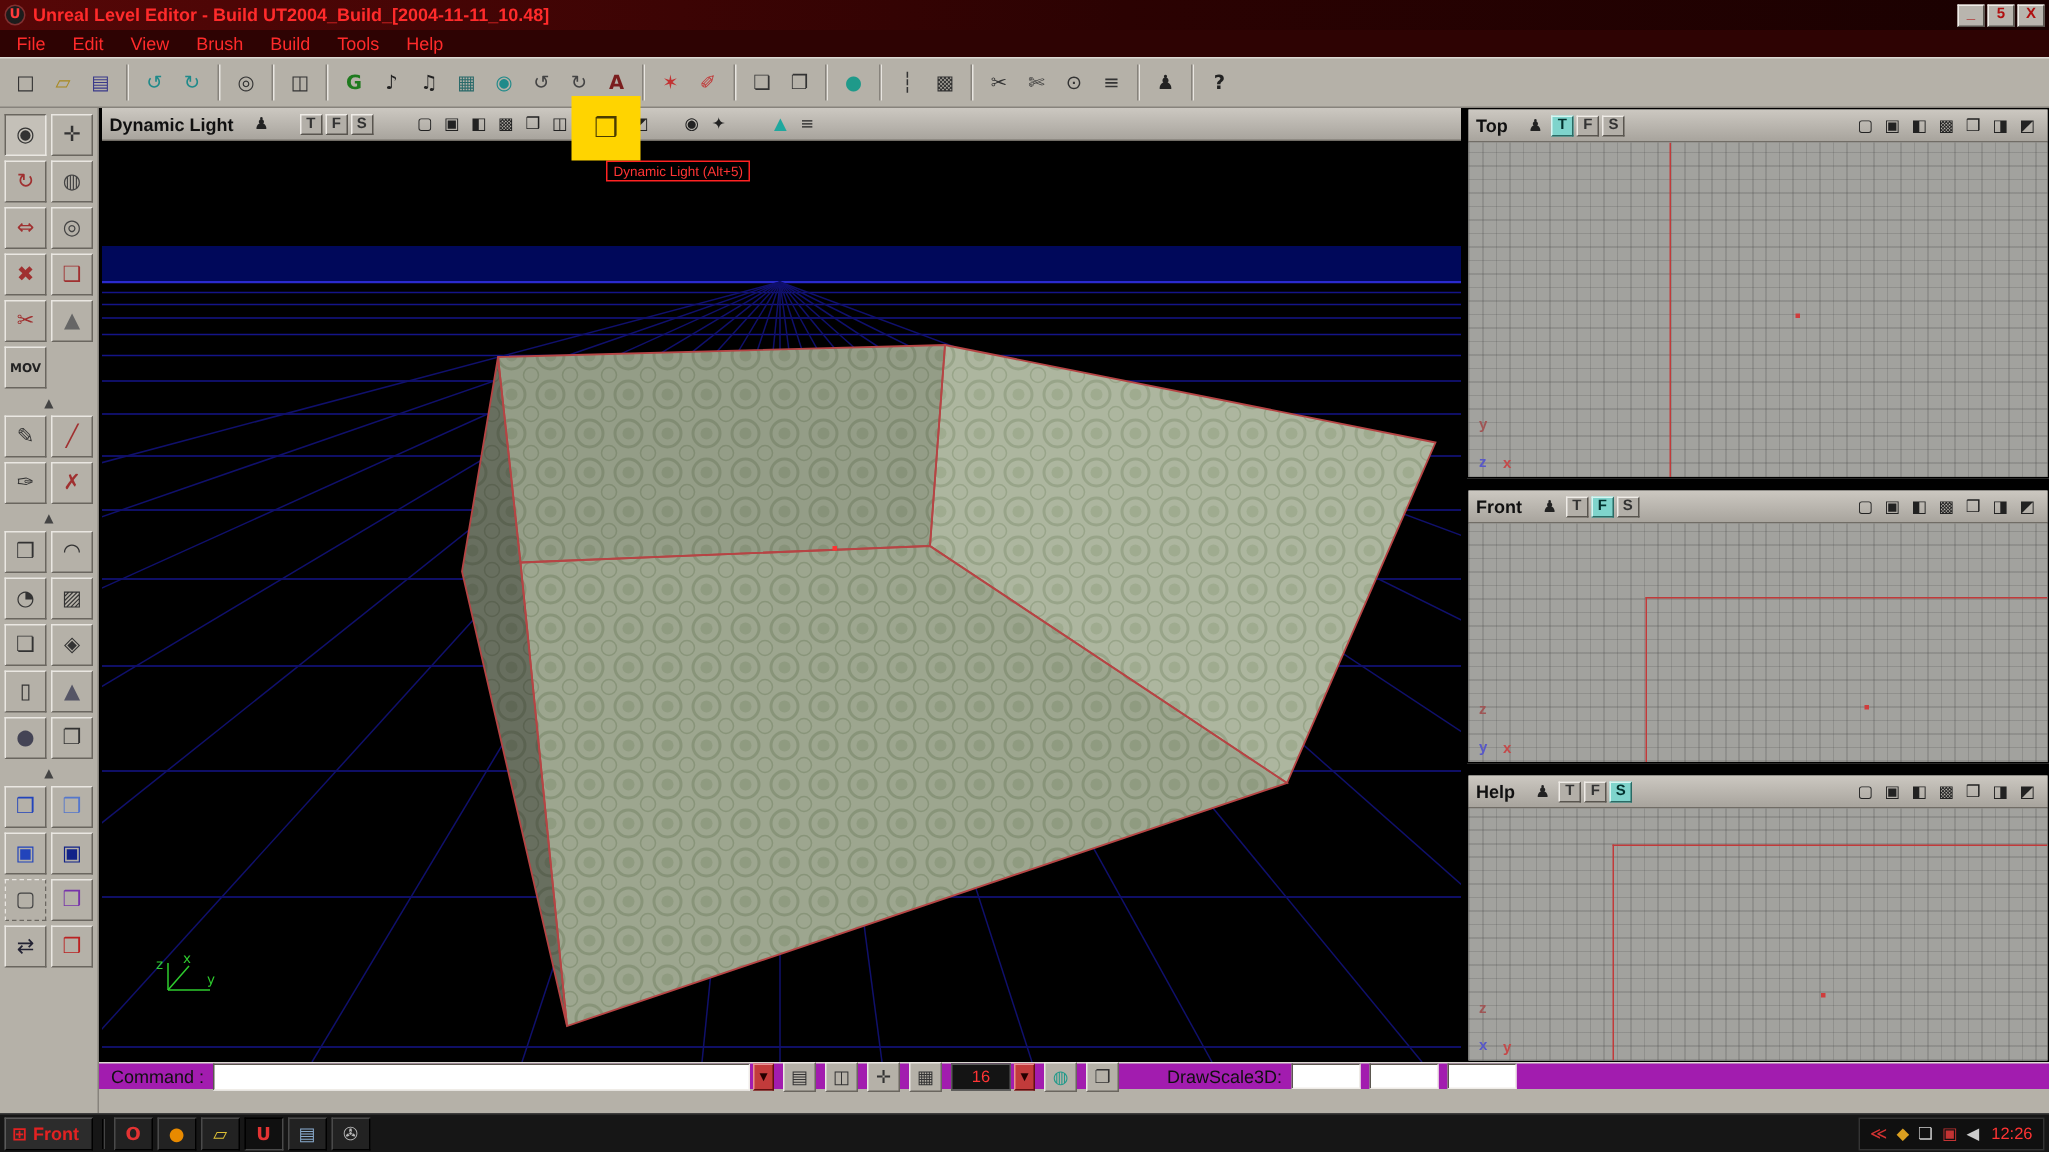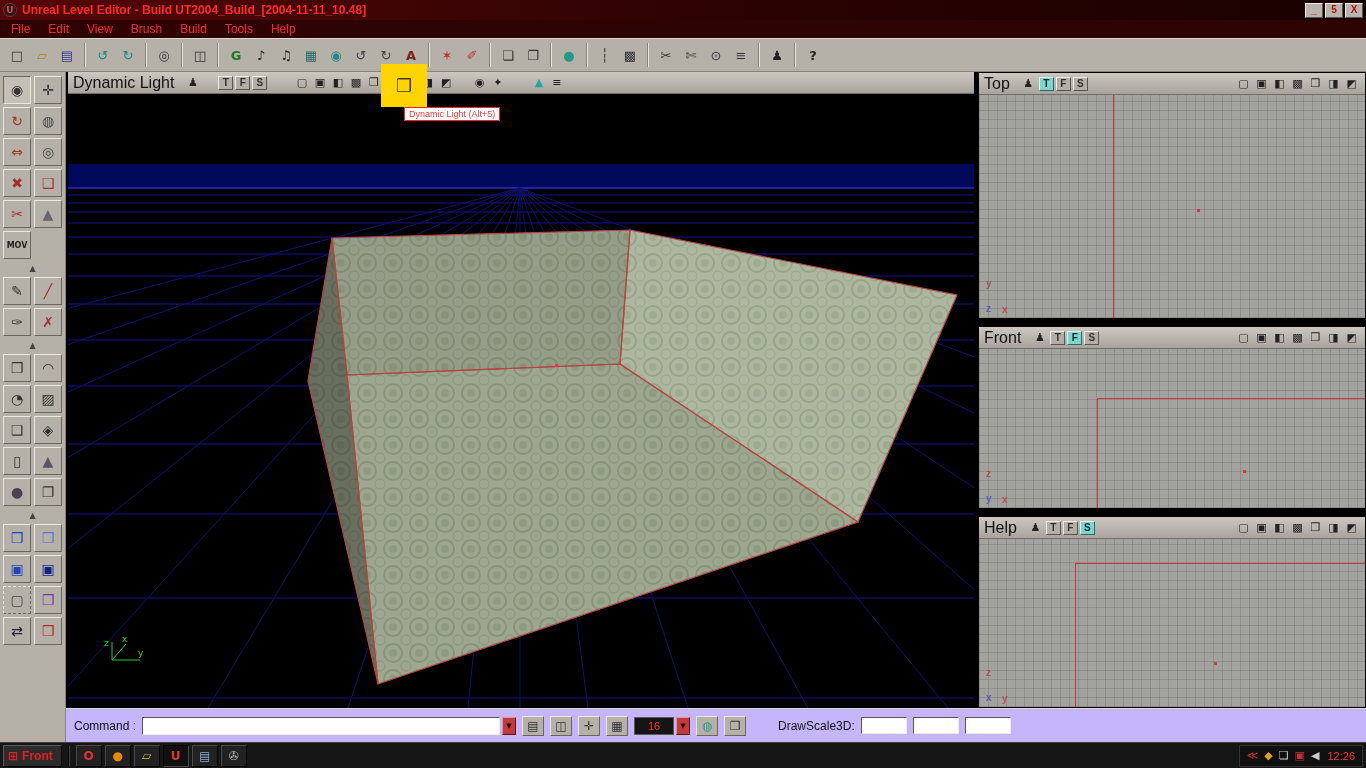--- a/index.html
+++ b/index.html
@@ -45,35 +45,35 @@
   .pal-btn.dotted{border-style:dashed}
   .pal-btn.blank{visibility:hidden}
   .pal-arrow{grid-column:1 / span 2;height:12px;display:flex;align-items:center;justify-content:center;
     font-size:8px;color:#444}
 
   
   .viewport-area{position:absolute;left:66px;top:72px;width:1300px;height:636px;background:#000}
   .vp{position:absolute;border:1px solid #000;background:#a2a29e}
   .vp-header{height:22px;background:linear-gradient(#ccc8c1,#a8a49d);border-bottom:1px solid #716d66;
     display:flex;align-items:center;padding:0 5px;gap:3px}
-  .vp-title{font-size:16px;font-weight:normal;color:#101010;margin-right:8px;white-space:nowrap}
+  .vp-title{font-size:12px;font-weight:bold;color:#101010;margin-right:8px;white-space:nowrap}
   .hdr-icon{font-size:11px;color:#222;width:15px;text-align:center}
   .tfs{width:15px;height:14px;border:1px solid;border-color:#efece7 #59554f #59554f #efece7;
     background:#b3afa8;font-size:10px;font-weight:bold;color:#333;text-align:center;line-height:12px}
   .tfs.active{background:#7fd4cc;color:#03312e;border-color:#d7f5f2 #2a6a64 #2a6a64 #d7f5f2}
   .mode-btn{width:17px;height:16px;font-size:11px;color:#222;text-align:center;line-height:16px}
   .terrain-icon{color:#1fa89e}
   .spacer12{width:12px}.spacer20{width:20px}
 
   .vp-3d{left:68px;top:72px;width:906px;height:636px;border:none;background:#b5b1a8}
   .scene-wrap{position:relative;width:906px;height:614px;background:#000;overflow:hidden}
   .axis3d{position:absolute;left:28px;bottom:42px}
   .axis3d text{font-size:9px;fill:#2ecc2e;font-family:"DejaVu Sans",sans-serif}
 
-  .tooltip{position:absolute;left:404px;top:107px;z-index:40;background:#ffffff;
+  .tooltip{position:absolute;left:404px;top:107px;z-index:40;background:#000000;
     border:1px solid #ff2222;color:#ff3434;font-size:9px;padding:1px 4px;white-space:nowrap}
   .highlight-box{position:absolute;left:381px;top:64px;width:46px;height:43px;z-index:60;
     background:#ffd400;display:flex;align-items:center;justify-content:center;
     font-size:18px;color:#4a3c00}
 
   .vp-top{left:978px;top:72px;width:388px;height:247px}
   .vp-front{left:978px;top:326px;width:388px;height:183px}
   .vp-side{left:978px;top:516px;width:388px;height:192px}
   .ortho{position:relative;width:100%;height:calc(100% - 22px);background:#a2a29e;
     background-image:
@@ -81,21 +81,21 @@
       repeating-linear-gradient(90deg,rgba(60,60,60,.18) 0 1px,transparent 1px 9px);overflow:hidden}
   .redline{position:absolute;background:#c23a3a}
   .reddot{position:absolute;width:3px;height:3px;background:#d03c3c}
   .axis2d{position:absolute;left:7px;bottom:4px;width:34px;height:36px;font-size:10px;font-weight:bold}
   .ax{position:absolute}
   .ax-v{left:0;top:0;color:#a05555}
   .ax-o{left:0;bottom:0;color:#5858c8}
   .ax-h{left:16px;bottom:-1px;color:#c44a4a}
 
   
-  .cmdbar{position:absolute;left:66px;top:708px;width:1300px;height:34px;background:#c4b5fd;
+  .cmdbar{position:absolute;left:66px;top:708px;width:1300px;height:18px;background:#a21caf;
     border-top:1px solid #dcd9d3;display:flex;align-items:center;gap:6px;padding:0 8px}
   .cmd-label{font-size:12px;color:#101010;white-space:nowrap}
   .cmd-input{width:358px;height:18px;background:#fff;border:1px solid;
     border-color:#5b574f #efece7 #efece7 #5b574f;font-size:11px;padding:0 3px}
   .drop-red{width:14px;height:18px;margin-left:-4px;background:#c23b3b;border:1px solid;
     border-color:#e89090 #601010 #601010 #e89090;color:#230000;font-size:7px;
     text-align:center;line-height:16px}
   .cmd-icon{width:22px;height:20px;background:#b5b1a8;border:1px solid;
     border-color:#eae7e2 #6a665f #6a665f #eae7e2;display:flex;align-items:center;justify-content:center;
     font-size:12px;color:#333}

